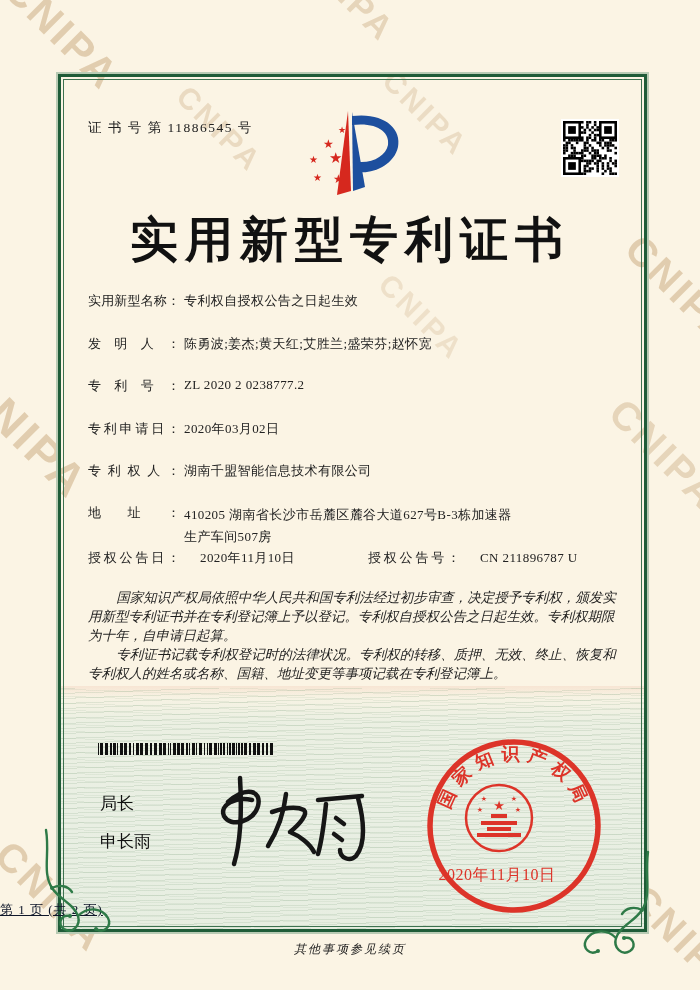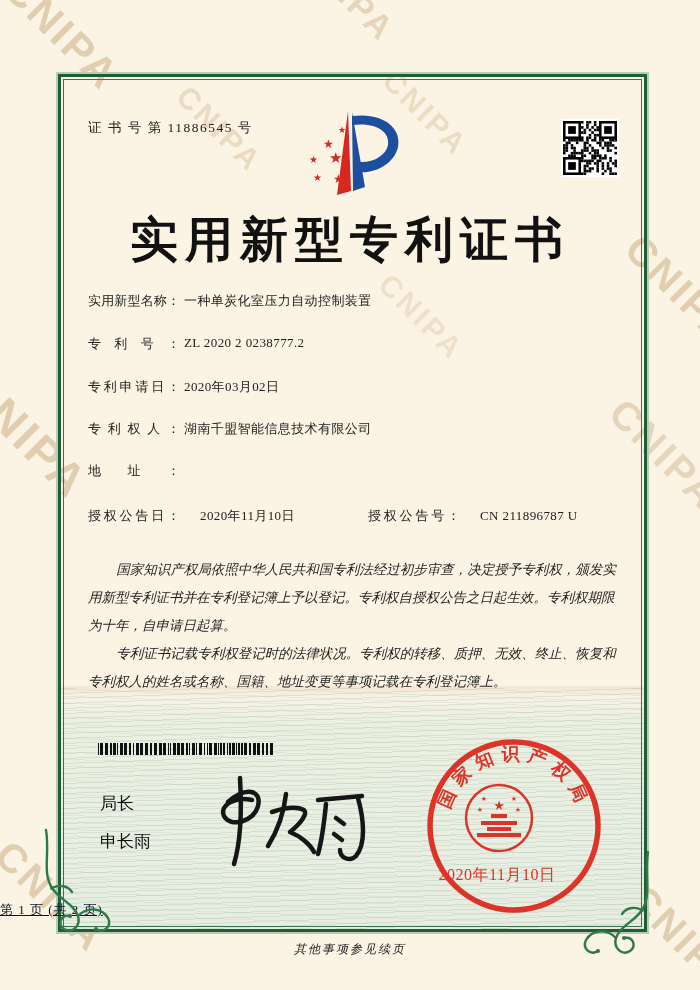--- a/index.html
+++ b/index.html
@@ -38,21 +38,21 @@
   .fields{position:absolute;left:88px;top:292px;width:532px;color:var(--text);font-size:13px;}
   .frow{display:flex;align-items:flex-start;}
   .flabel{width:92px;flex:0 0 92px;text-align:justify;text-align-last:justify;}
   .fvalue{margin-left:4px;letter-spacing:0.4px;}
   .h43{height:43px}.h42{height:42px}.h45{height:45px}
   .addr-line{display:block;line-height:22px;}
   .grantrow{display:flex;align-items:center;gap:16px;}
   .gval1{width:152px;margin-left:4px;}
   .glabel2{width:92px;flex:0 0 92px;text-align:justify;text-align-last:justify;margin-left:0;}
 
-  .paras{position:absolute;left:88px;top:556px;width:532px;font-size:13.5px;line-height:28px;
+  .paras{position:absolute;left:88px;top:588px;width:532px;font-size:13.5px;line-height:19px;
          color:#1e1e1e;font-style:italic;}
   .paras p{margin:0;text-indent:2.1em;}
 
   .barcode{position:absolute;left:98px;top:743px;}
   .officer{position:absolute;left:100px;top:785px;font-family:"Liberation Sans","DejaVu Sans",sans-serif;
            font-size:17px;color:#111;line-height:38px;}
   .signature{position:absolute;left:200px;top:772px;}
   .seal{position:absolute;left:421px;top:734px;opacity:0.95;}
 
   .pageinfo{position:absolute;left:0;right:0;top:901px;font-size:13px;
@@ -279,36 +279,44 @@
         <rect x="0" y="36" width="18" height="18" fill="#000"></rect>
         <rect x="2.5714285714285716" y="38.57142857142858" width="12.857142857142858" height="12.857142857142858" fill="#fff"></rect>
         <rect x="5.142857142857143" y="41.142857142857146" width="7.714285714285715" height="7.714285714285715" fill="#000"></rect>
       </svg>
 
     <div class="title">实用新型专利证书</div>
 
     <div class="fields">
       <div class="frow h43">
         <span class="flabel">实用新型名称：</span>
-        <span class="fvalue">一种单炭化室压力自动控制装置</span>
+        <span class="fvalue">专利权自授权公告之日起生效</span>
+      </div>
+      <div class="frow h42">
+        <span class="flabel">发明人：</span>
+        <span class="fvalue">陈勇波;姜杰;黄天红;艾胜兰;盛荣芬;赵怀宽</span>
       </div>
       <div class="frow h43">
         <span class="flabel">专利号：</span>
         <span class="fvalue">ZL 2020 2 0238777.2</span>
       </div>
       <div class="frow h42">
         <span class="flabel">专利申请日：</span>
         <span class="fvalue">2020年03月02日</span>
       </div>
       <div class="frow h42">
         <span class="flabel">专利权人：</span>
         <span class="fvalue">湖南千盟智能信息技术有限公司</span>
       </div>
       <div class="frow h45">
         <span class="flabel">地址：</span>
+        <span class="fvalue">
+          <span class="addr-line">410205 湖南省长沙市岳麓区麓谷大道627号B-3栋加速器</span>
+          <span class="addr-line">生产车间507房</span>
+        </span>
       </div>
       <div class="grantrow">
         <span class="flabel">授权公告日：</span>
         <span class="fvalue gval1">2020年11月10日</span>
         <span class="glabel2">授权公告号：</span>
         <span class="fvalue">CN 211896787 U</span>
       </div>
     </div>
 
     <div class="paras">

